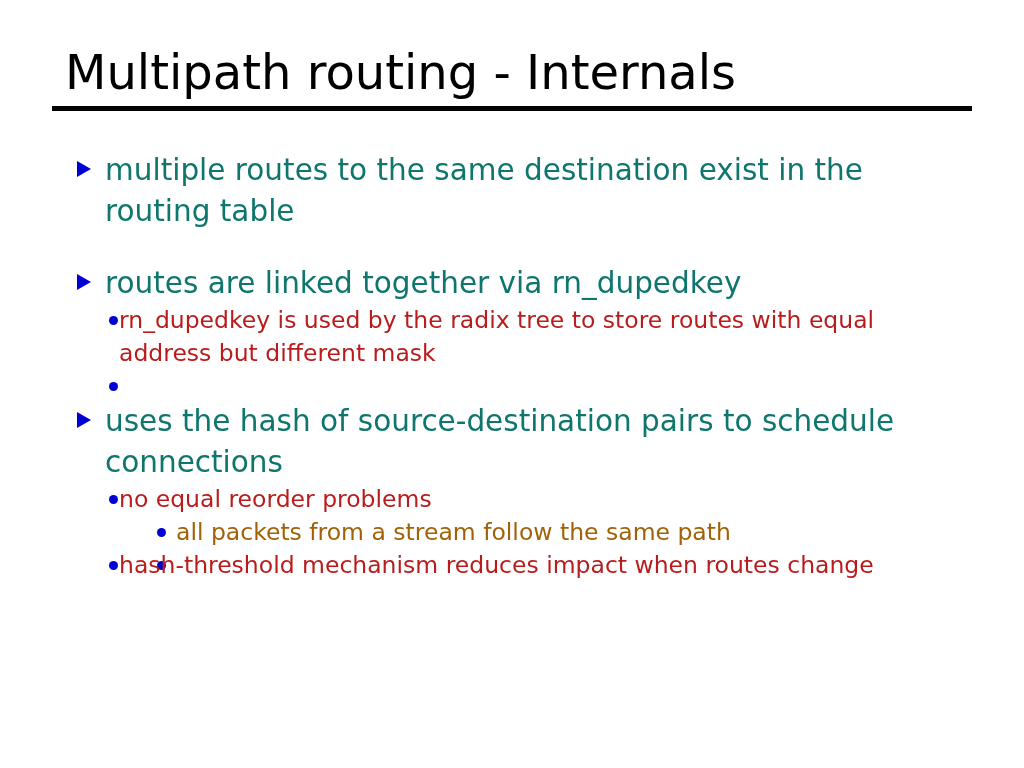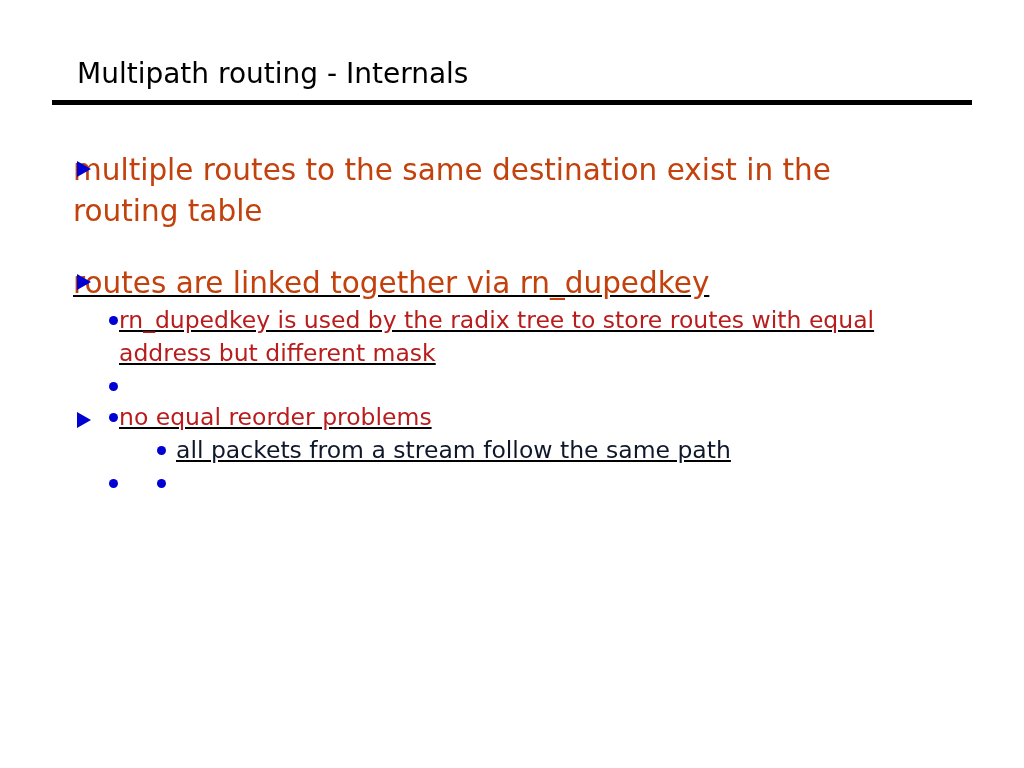--- a/index.html
+++ b/index.html
@@ -24,26 +24,26 @@
   }
 
   
   .title-block {
     position: absolute;
     left: 52px;
     top: 48px;
     width: 920px;
   }
   .slide-title {
-    font-size: 28px;
+    font-size: 48px;
     font-weight: normal;
     line-height: 1.0;
     letter-spacing: 0px;
     color: #000000;
-    margin: 12px;
+    margin: 0;
     padding: 0 0 0 13px;
     white-space: nowrap;
   }
   .title-rule {
     margin-top: 10px;
     width: 920px;
     height: 5px;
     background: #000000;
   }
 
@@ -54,31 +54,30 @@
     top: 150px;
     width: 1024px;
   }
 
   .group {
     margin: 0;
     padding: 0;
   }
   .group + .group {
     margin-top: 31px;
-    text-decoration: underline;
   }
 
   
   .l1 {
     position: relative;
-    padding-left: 73px;
+    padding-left: 105px;
     padding-right: 120px;
     font-size: 29.5px;
     line-height: 41px;
-    color: #c2410c;
+    color: #0f766e;
   }
   .l1 .marker {
     position: absolute;
     left: 77px;
     top: 11px;
     width: 0;
     height: 0;
     border-left: 14px solid #0000d4;
     border-top: 8px solid transparent;
     border-bottom: 8px solid transparent;
@@ -103,21 +102,21 @@
     background: #0000d4;
   }
 
   
   .l3 {
     position: relative;
     padding-left: 176px;
     padding-right: 115px;
     font-size: 23.5px;
     line-height: 33px;
-    color: #0f172a;
+    color: #a16207;
   }
   .l3 .marker {
     position: absolute;
     left: 157px;
     top: 12px;
     width: 9px;
     height: 9px;
     border-radius: 50%;
     background: #0000d4;
   }
@@ -155,31 +154,33 @@
         <span class="txt">rn_dupedkey is used by the radix tree to store routes with equal address but different mask</span>
       </div>
       <div class="l2">
         <span class="marker"></span>
       </div>
     </div>
 
     <div class="group">
       <div class="l1">
         <span class="marker"></span>
+        <span class="txt">uses the hash of source-destination pairs to schedule connections</span>
       </div>
       <div class="l2">
         <span class="marker"></span>
         <span class="txt">no equal reorder problems</span>
       </div>
       <div class="l3">
         <span class="marker"></span>
         <span class="txt">all packets from a stream follow the same path</span>
       </div>
       <div class="l3">
         <span class="marker"></span>
       </div>
       <div class="l2">
         <span class="marker"></span>
+        <span class="txt">hash-threshold mechanism reduces impact when routes change</span>
       </div>
     </div>
 
   </div>
 </div>
 
 </body></html>

